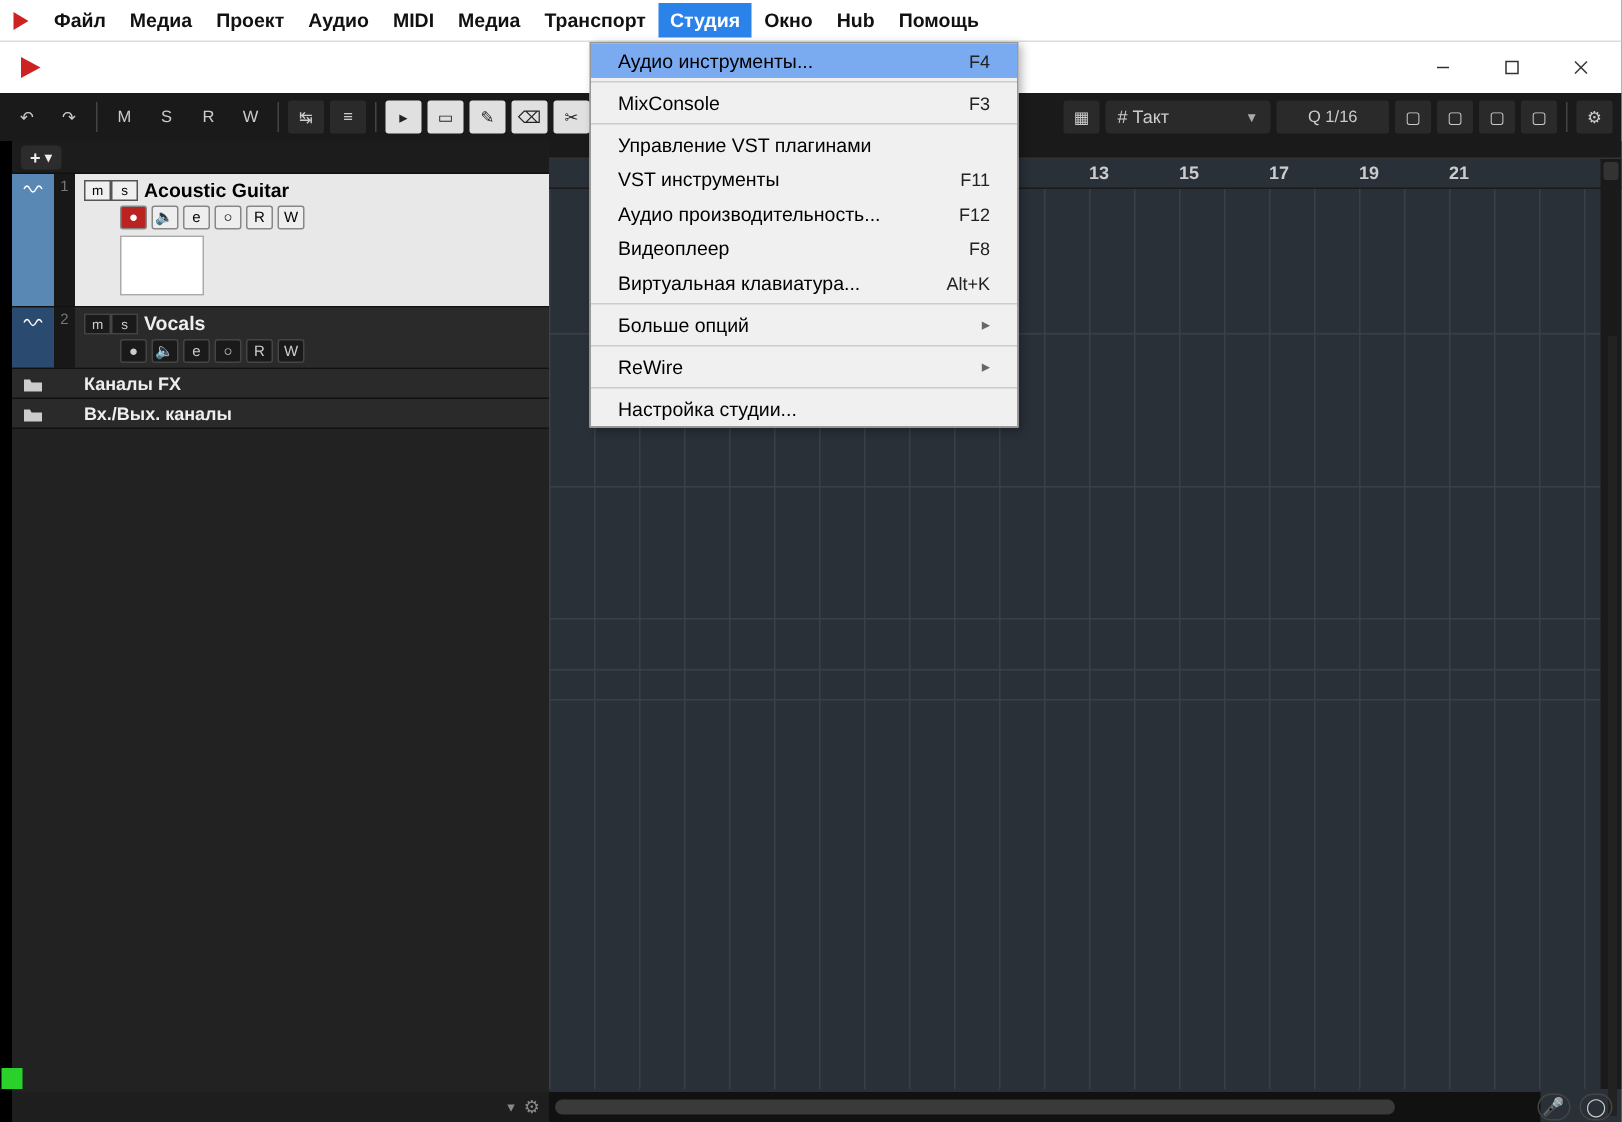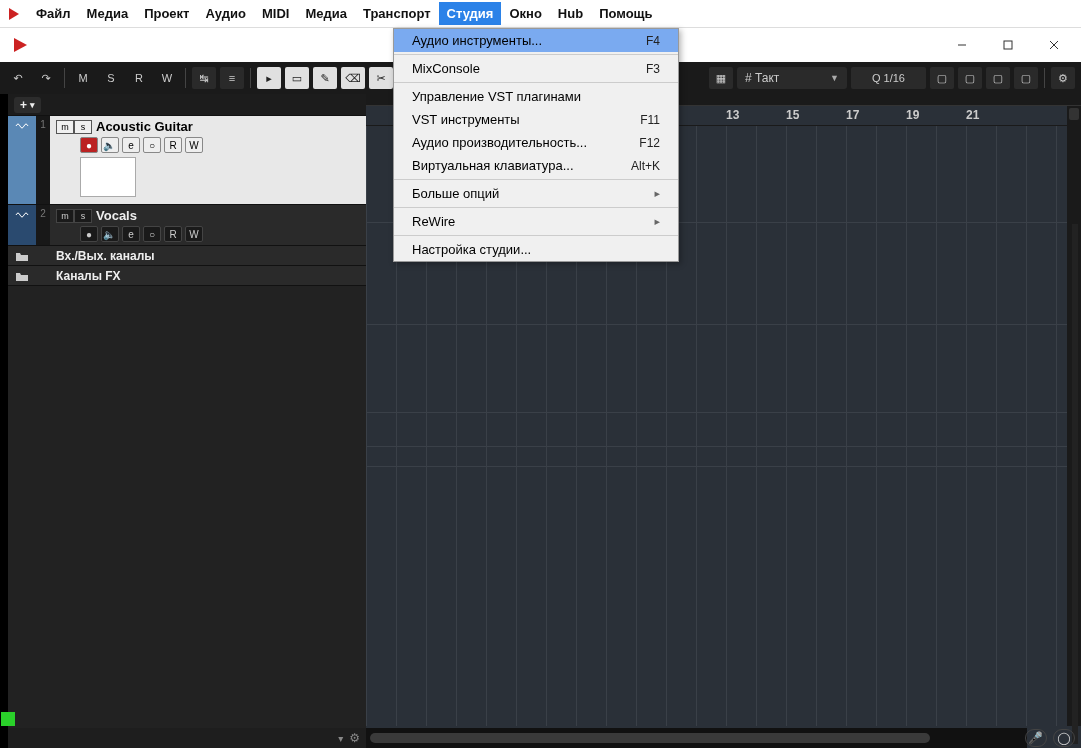--- a/index.html
+++ b/index.html
@@ -214,30 +214,30 @@
         </div>
       </div>
     <div id="folders">
         <div class="folder-row">
           <div class="folder-sig">
             <svg width="14" height="12">
               <path fill="#ccc" d="M1 3h4l1 2h7v6H1z"></path>
             </svg>
           </div>
     <div style="width:14px;"></div>
-    <div class="folder-name">Вх./Вых. каналы</div>
+    <div class="folder-name">Каналы FX</div>
         </div>
         <div class="folder-row">
           <div class="folder-sig">
             <svg width="14" height="12">
               <path fill="#ccc" d="M1 3h4l1 2h7v6H1z"></path>
             </svg>
           </div>
     <div style="width:14px;"></div>
-    <div class="folder-name">Каналы FX</div>
+    <div class="folder-name">Вх./Вых. каналы</div>
         </div>
       </div>
     <div class="tl-foot">
       <span style="font-size:10px;">▾</span>
       <span>⚙</span>
     </div>
   </div>
   <div class="arrange">
     <div class="ruler-top"></div>
     <div class="ruler" id="ruler">
@@ -310,20 +310,24 @@
     </div>
     <div class="dd-item">
       <span>VST инструменты</span>
       <span class="short">F11</span>
     </div>
     <div class="dd-item">
       <span>Аудио производительность...</span>
       <span class="short">F12</span>
     </div>
     <div class="dd-item">
+      <span>Видеоплеер</span>
+      <span class="short">F8</span>
+    </div>
+    <div class="dd-item">
       <span>Виртуальная клавиатура...</span>
       <span class="short">Alt+K</span>
     </div>
     <div class="dd-sep"></div>
     <div class="dd-item">
       <span>Больше опций</span>
       <span class="arrow">▸</span>
     </div>
     <div class="dd-sep"></div>
     <div class="dd-item">

